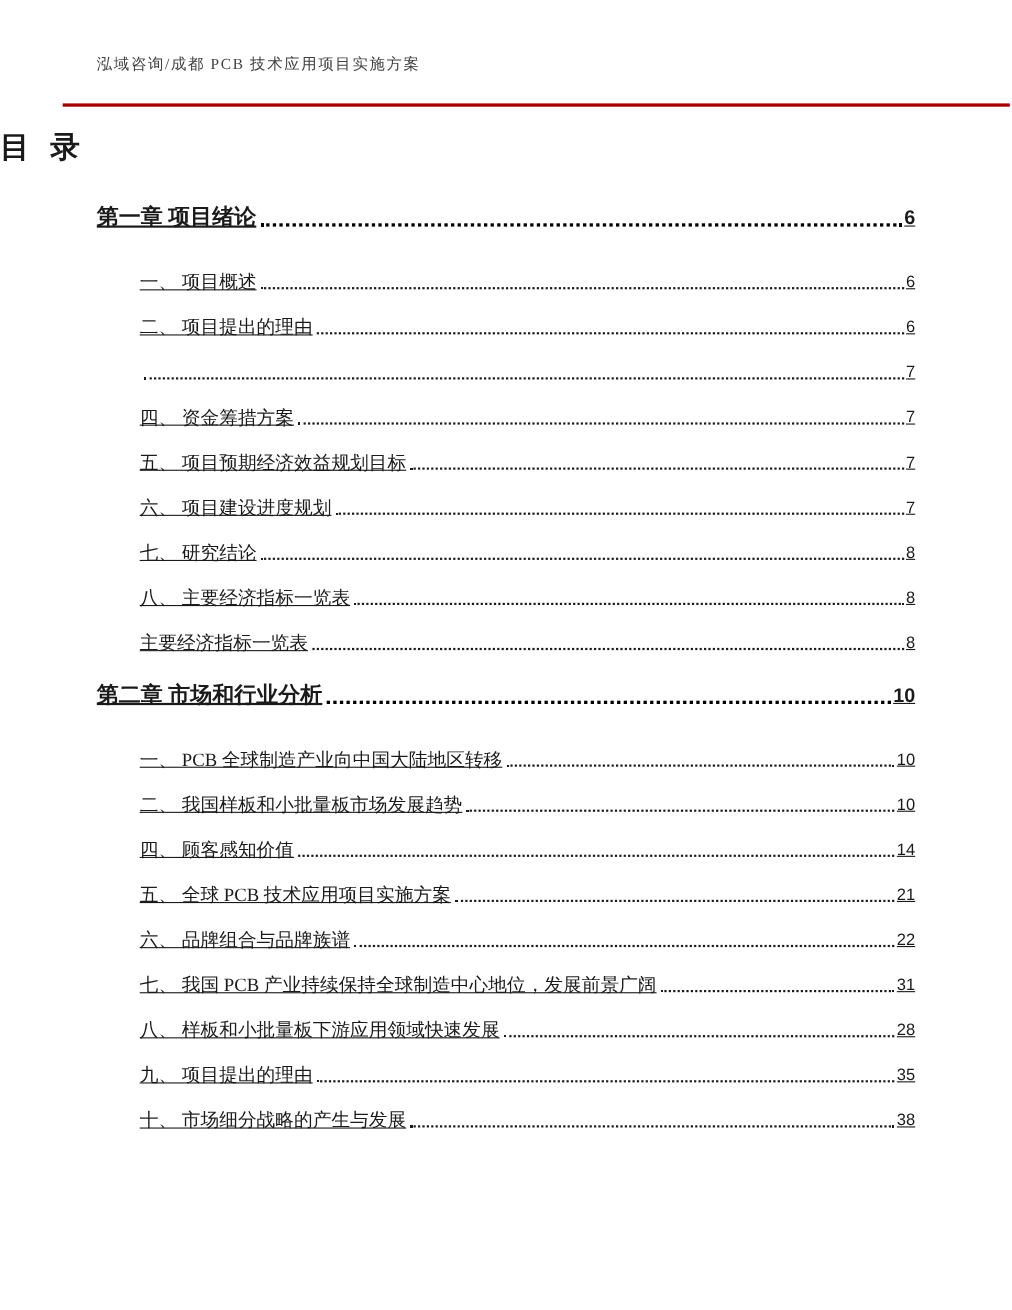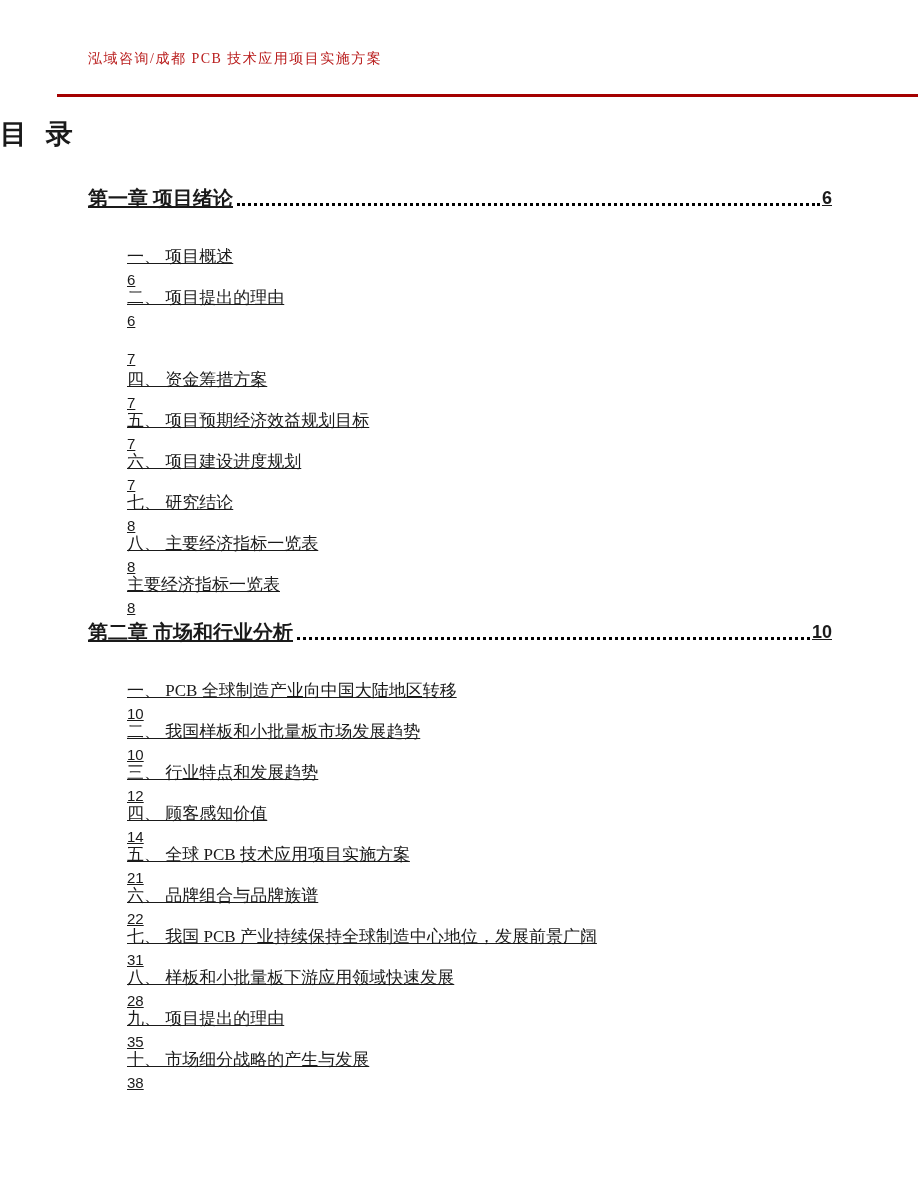--- a/index.html
+++ b/index.html
@@ -3,21 +3,21 @@
 <meta charset="utf-8">
 <style>
   html,body{margin:0;padding:0;}
   body{
     width:920px;height:1191px;position:relative;background:#ffffff;
     font-family:"Liberation Serif","DejaVu Serif",serif;color:#1a1a1a;
     overflow:hidden;
   }
   .doc-header{
     position:absolute;left:88px;top:50px;
-    font-size:14px;color:#b91c1c;letter-spacing:1.5px;white-space:nowrap;
+    font-size:14px;color:#404040;letter-spacing:1.5px;white-space:nowrap;
   }
   .header-divider{
     position:absolute;left:57px;top:94px;width:861px;height:3px;
   }
   .doc-title{
     position:absolute;left:0;top:116px;width:100%;text-align:left;
     font-size:27px;font-weight:bold;letter-spacing:6px;
   }
   .toc{
     position:absolute;left:88px;top:181px;width:744px;
@@ -27,21 +27,21 @@
     font-size:17px;line-height:1.25;text-decoration:underline;
   }
   .toc-row .toc-label{white-space:nowrap;}
   .toc-row .toc-dots{
     flex:1;height:15px;border-bottom:2px dotted #1a1a1a;margin:0 2px 0 4px;
   }
   .toc-row .toc-page{
     font-family:"Liberation Sans","DejaVu Sans",sans-serif;
     font-size:15px;padding-top:2px;
   }
-  .toc-row.item,.toc-row.plain{padding-left:39px;flex-direction:column;}
+  .toc-row.item,.toc-row.plain{padding-left:39px;}
   .toc-row.chapter{
     height:45px;margin-top:5px;margin-bottom:15px;
     font-size:20px;font-weight:bold;
   }
   .toc-row.chapter .toc-dots{height:17px;border-bottom:3px dotted #000;}
   .toc-row.chapter .toc-page{font-size:18px;font-weight:bold;padding-top:1px;}
 </style>
 </head>
 <body>
 
@@ -110,25 +110,20 @@
     <span class="toc-label">一、 PCB 全球制造产业向中国大陆地区转移</span>
     <span class="toc-dots"></span>
     <span class="toc-page">10</span>
   </div>
     <div class="toc-row item">
     <span class="toc-label">二、 我国样板和小批量板市场发展趋势</span>
     <span class="toc-dots"></span>
     <span class="toc-page">10</span>
   </div>
     <div class="toc-row item">
-    <span class="toc-label">三、 行业特点和发展趋势</span>
-    <span class="toc-dots"></span>
-    <span class="toc-page">12</span>
-  </div>
-    <div class="toc-row item">
     <span class="toc-label">四、 顾客感知价值</span>
     <span class="toc-dots"></span>
     <span class="toc-page">14</span>
   </div>
     <div class="toc-row item">
     <span class="toc-label">五、 全球 PCB 技术应用项目实施方案</span>
     <span class="toc-dots"></span>
     <span class="toc-page">21</span>
   </div>
     <div class="toc-row item">

